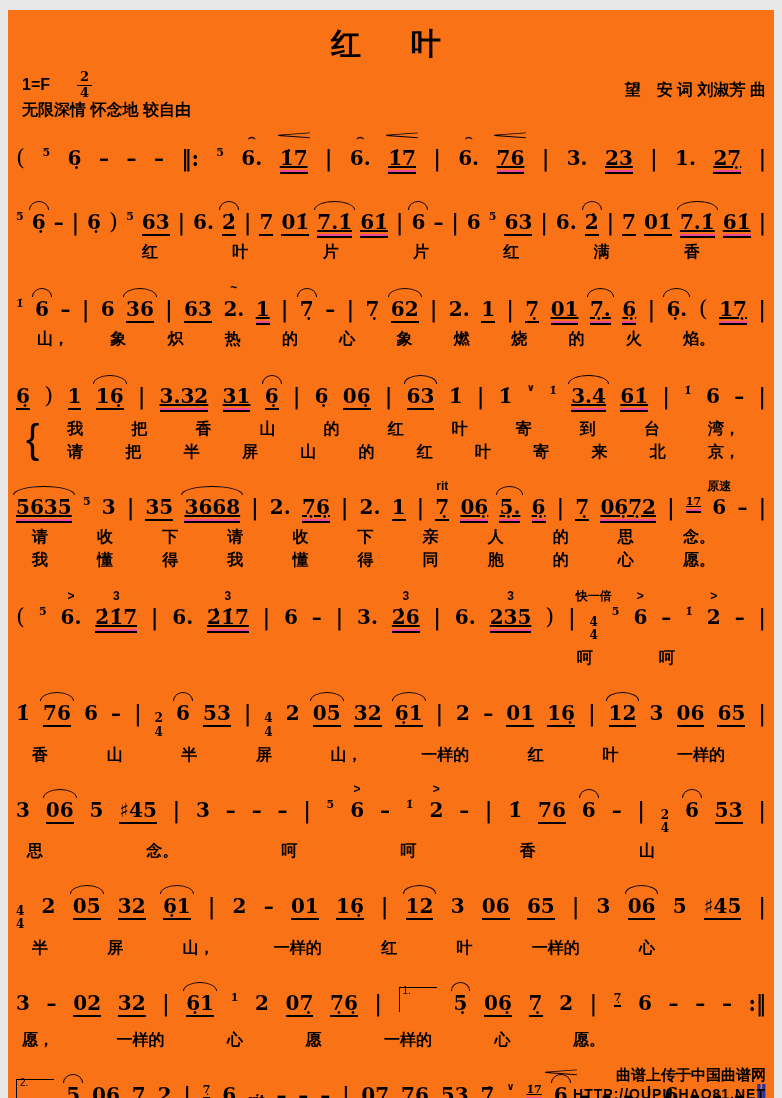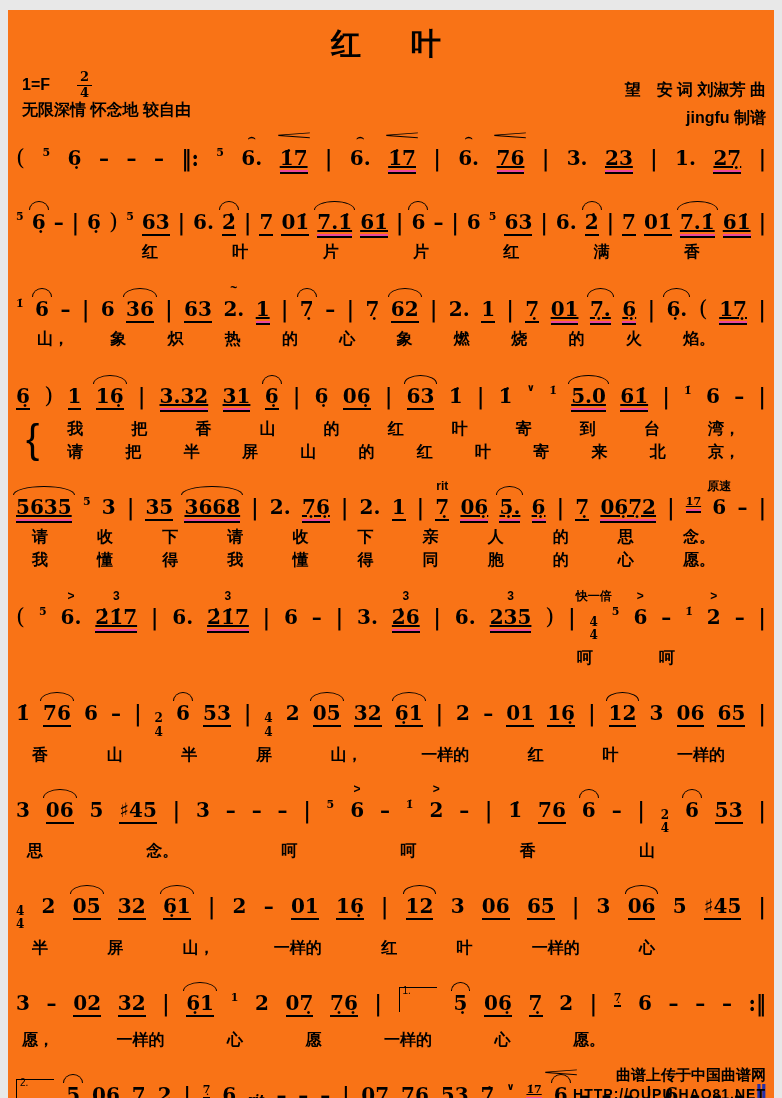--- a/index.html
+++ b/index.html
@@ -70,21 +70,20 @@
     <div class="keysig">
       <span>1=F</span>
       <span class="keyfrac">
         <span class="top">2</span>
         <span>4</span>
       </span>
     </div>
     <div class="tempo">无限深情  怀念地  较自由</div>
     <div class="credits">
       <div>望　安 词 刘淑芳 曲</div>
-      <div>jingfu 制谱</div>
     </div>
   </div>
 
   <div class="score">
       <div class="sys">
         <div class="notes">
           <span class="tok par"><span class="tx">(</span></span>
           <span class="tok grace"><span class="tx">5</span></span>
           <span class="tok"><span class="tx">6̣</span></span>
           <span class="tok dash"><span class="tx">–</span></span>
@@ -222,21 +221,21 @@
           <span class="tok bar"><span class="tx">|</span></span>
           <span class="tok"><span class="tx">6̣</span></span>
           <span class="tok u1"><span class="tx">06̣</span></span>
           <span class="tok bar"><span class="tx">|</span></span>
           <span class="tok u1 arc"><span class="tx">63</span></span>
           <span class="tok"><span class="tx">1̇</span></span>
           <span class="tok bar"><span class="tx">|</span></span>
           <span class="tok"><span class="tx">1̇</span></span>
           <span class="tok breath"><span class="tx">∨</span></span>
           <span class="tok grace"><span class="tx">1̇</span></span>
-          <span class="tok u2 arc"><span class="tx">5.0</span></span>
+          <span class="tok u2 arc"><span class="tx">3.4</span></span>
           <span class="tok u2"><span class="tx">61̇</span></span>
           <span class="tok bar"><span class="tx">|</span></span>
           <span class="tok grace"><span class="tx">1̇</span></span>
           <span class="tok"><span class="tx">6</span></span>
           <span class="tok dash"><span class="tx">–</span></span>
           <span class="tok bar"><span class="tx">|</span></span>
         </div>
         <div class="lyrwrap braced">
           <span class="brace">{</span>
           <div class="lyrcol">

